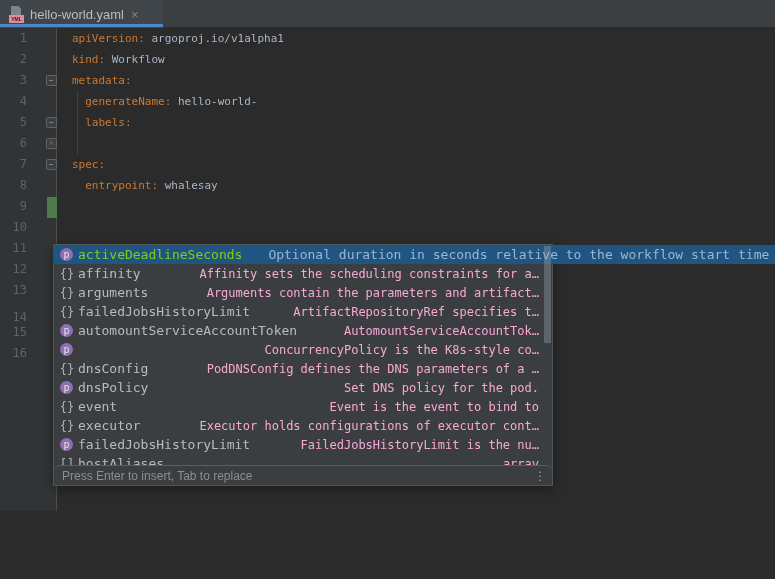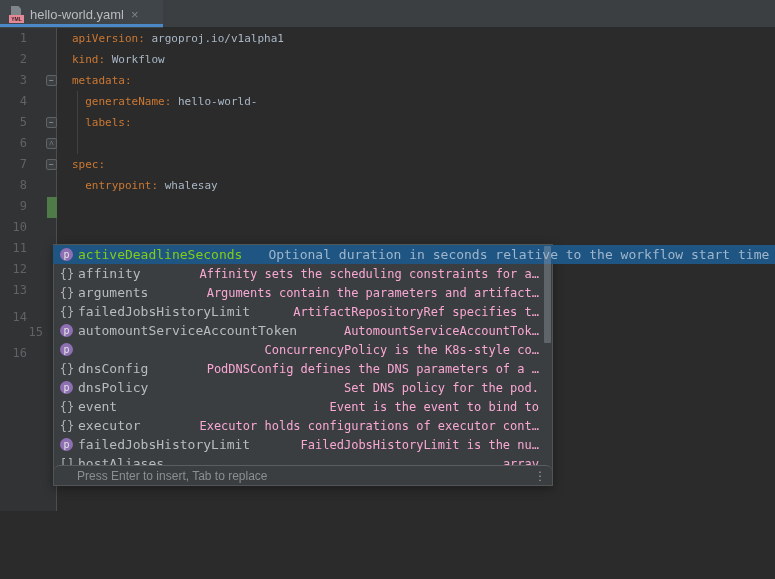--- a/index.html
+++ b/index.html
@@ -53,21 +53,21 @@
                    overflow:hidden;text-align:center;font-size:12px;}
   .popup-selected{position:absolute;left:-1px;top:0px;width:723px;height:19px;
                   background:var(--c-selection,#1f5582);display:flex;align-items:center;
                   padding-left:6px;box-sizing:border-box;z-index:5;cursor:pointer;font-size:13px;}
   .popup-selected .label{margin-left:3px;color:#84cc16;white-space:nowrap;}
   .popup-selected .desc{margin-left:26px;color:#9fb6cc;white-space:nowrap;overflow:hidden;}
   .popup-scrollbar{position:absolute;right:1px;top:1px;width:7px;height:97px;
                    background:rgba(168,176,184,.34);z-index:6;border-radius:1px;}
   .popup-hint{position:absolute;left:0;bottom:0;width:498px;height:20px;background:#3b3e40;
               border-top:1px solid #5a5e60;box-sizing:border-box;display:flex;align-items:center;
-              justify-content:space-between;padding:0 6px 0 23px;
+              justify-content:space-between;padding:0 6px 0 8px;
               font-family:"Liberation Sans",sans-serif;font-size:12px;color:#8a8f91;border-radius:6px;}
   .popup-hint .more{color:#9da0a3;font-size:12px;letter-spacing:0;cursor:pointer;line-height:10px;}
 </style>
 </head>
 <body>
 
 <div class="app">
 
   <div class="tabbar">
     <div class="tab">
@@ -122,21 +122,21 @@
         </div>
         <div class="gutter-row" style="top: 231px;">
           <span class="lnum">12</span>
         </div>
         <div class="gutter-row" style="top: 252px;">
           <span class="lnum">13</span>
         </div>
         <div class="gutter-row" style="top: 273px; margin-top: 6px;">
           <span class="lnum">14</span>
         </div>
-        <div class="gutter-row" style="top: 294px; padding-left: 16px;">
+        <div class="gutter-row" style="top: 294px;">
           <span class="lnum">15</span>
         </div>
         <div class="gutter-row" style="top: 315px;">
           <span class="lnum">16</span>
         </div>
       </div>
     <div class="code" id="code">
         <div class="code-row" style="top: 0px;"><span class="tk-key">apiVersion:</span><span class="tk-val"> argoproj.io/v1alpha1</span></div>
         <div class="code-row" style="top: 21px;"><span class="tk-key">kind:</span><span class="tk-val"> Workflow</span></div>
         <div class="code-row" style="top: 42px; text-align: center;"><span class="tk-key">metadata:</span></div>

